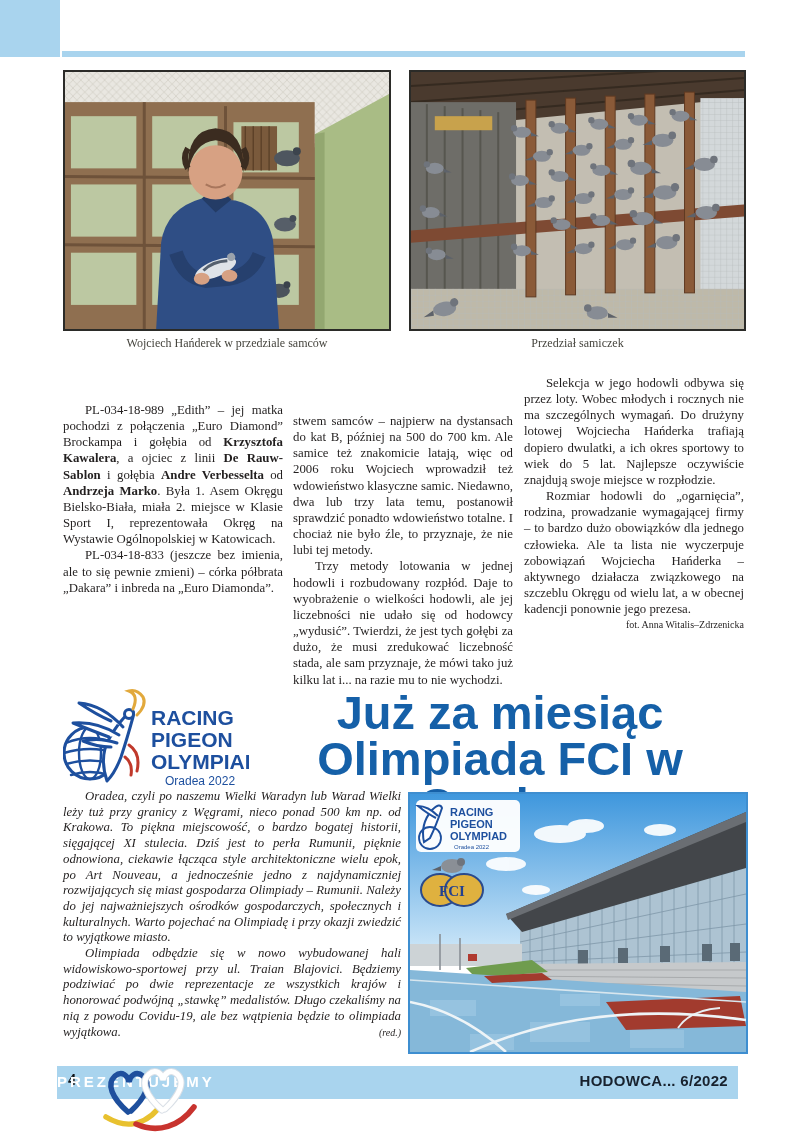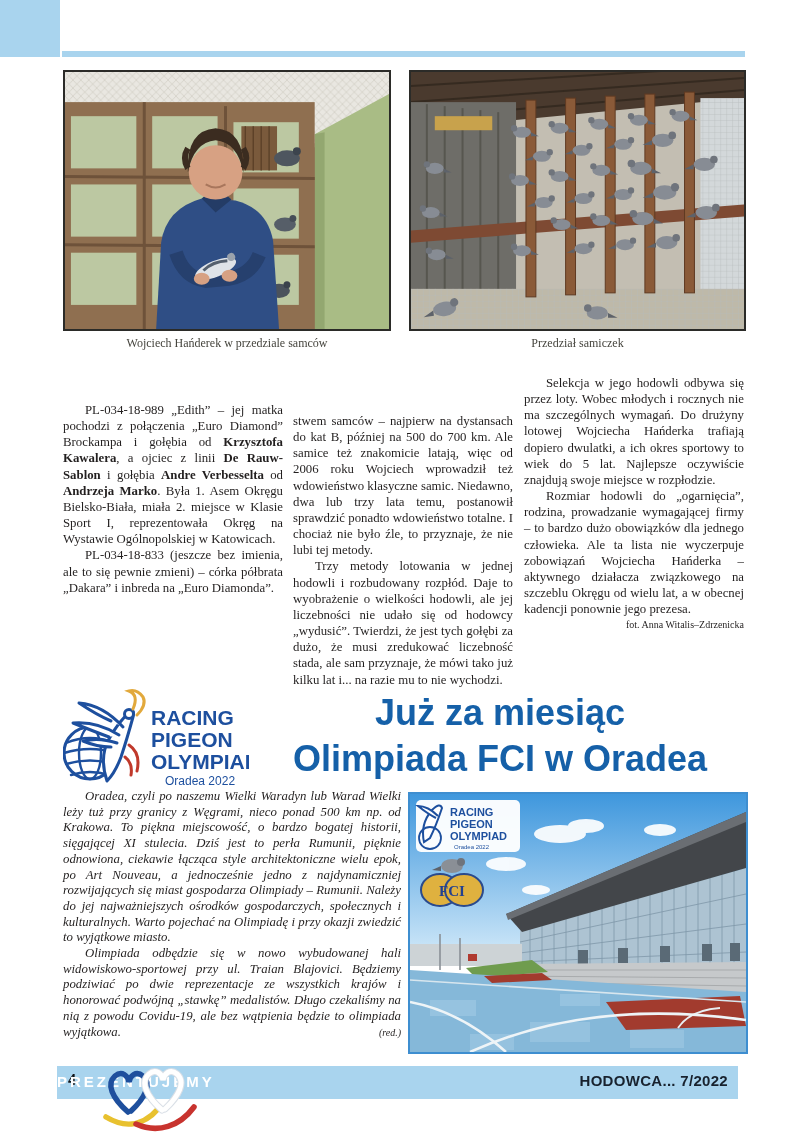--- a/index.html
+++ b/index.html
@@ -21,21 +21,21 @@
   .col{top:375px;width:220px;font-size:12.8px;line-height:16.15px;text-align:justify;}
   .col1{left:63px;margin-top:27px;} .col2{left:293px;} .col3{left:524px;}
   .para{margin:0;text-indent:22px;}
   .para.noindent{text-indent:0;margin-top:38px;}
   .para b{font-weight:bold;}
   .credit{margin:0;text-align:right;font-size:10px;}
   
   .rpo-logo{left:63px;top:687px;width:186px;height:106px;}
   .headline{left:252px;top:690px;width:496px;text-align:center;
             font-family:"Liberation Sans",sans-serif;font-weight:bold;
-            color:#1560a8;font-size:36px;line-height:46px;}
+            color:#1560a8;font-size:47px;line-height:46px;}
   .oradea-text{left:63px;top:789px;width:338px;font-size:12.8px;line-height:15.7px;text-align:justify;font-style:italic;}
   .byline{float:right;font-size:10px;}
   .arena{left:408px;top:792px;width:340px;height:262px;box-sizing:border-box;border:2px solid #3e8ed0;}
   .arena svg{display:block;width:100%;height:100%;}
   
   .footer-bar{left:57px;top:1066px;width:681px;height:33px;background:#a9d4ee;}
   .page-number{left:68px;top:1071px;font-size:16px;font-weight:bold;color:#101418;}
   .footer-center{left:57px;top:1073px;width:681px;text-align:left;
                  font-family:"Liberation Sans",sans-serif;font-weight:bold;
                  color:#ffffff;font-size:15px;letter-spacing:3px;}
@@ -351,21 +351,21 @@
       <circle cx="51" cy="68" r="4" fill="#6f747c"></circle>
       <polygon points="31,72 22,76 31,77" fill="#5d626a"></polygon>
       <text x="42" y="102" font-size="15" font-family="Liberation Serif, serif" font-weight="bold" fill="#23408f" text-anchor="middle">FCI</text>
     </g>
   </svg>
 </div>
 
 <div class="abs footer-bar"></div>
 <div class="abs page-number">4</div>
 <div class="abs footer-center">PREZENTUJEMY</div>
-<div class="abs footer-right">HODOWCA... 7/2022</div>
+<div class="abs footer-right">HODOWCA... 6/2022</div>
 <div class="abs hearts">
   <svg viewBox="0 0 104 72">
     <g fill="none" stroke-linecap="round">
       <path d="M8,50 C28,62 46,58 60,42" stroke="#e8c12f" stroke-width="5.5"></path>
       <path d="M30,45 C14,31 8,17 17,9 C24,3 30,9 31,15 C32,9 38,3 45,9 C54,17 47,31 33,44" stroke="#1e4f9d" stroke-width="5.5"></path>
       <path d="M38,57 C60,67 82,59 96,40" stroke="#c8332e" stroke-width="5.5"></path>
       <path d="M64,43 C48,29 42,15 51,7 C58,1 64,7 65,13 C66,7 72,1 79,7 C88,15 81,29 67,42" stroke="#d9dfe6" stroke-width="7"></path>
       <path d="M64,43 C48,29 42,15 51,7 C58,1 64,7 65,13 C66,7 72,1 79,7 C88,15 81,29 67,42" stroke="#ffffff" stroke-width="5"></path>
     </g>
   </svg>

